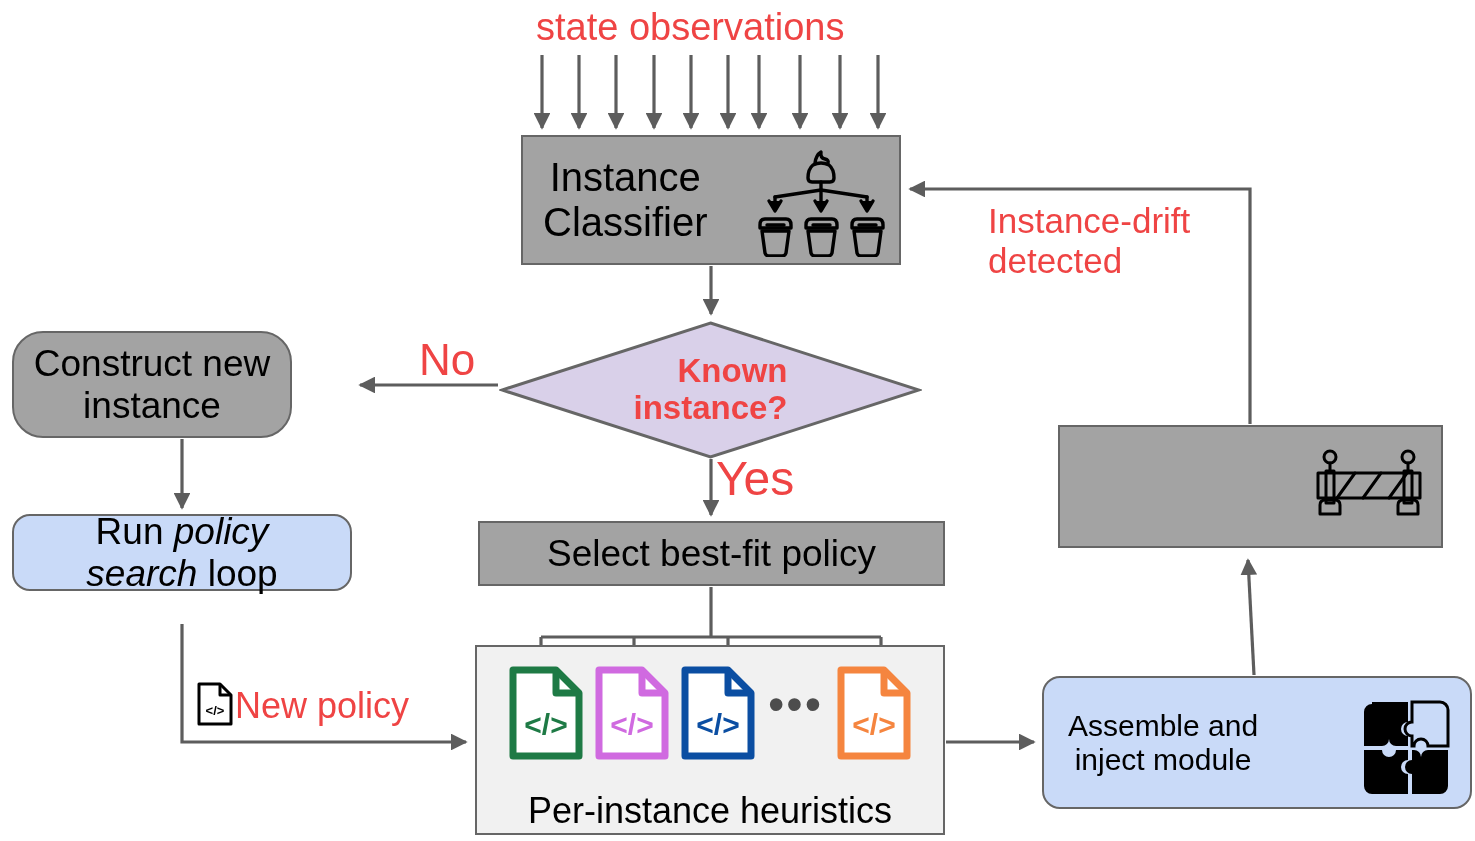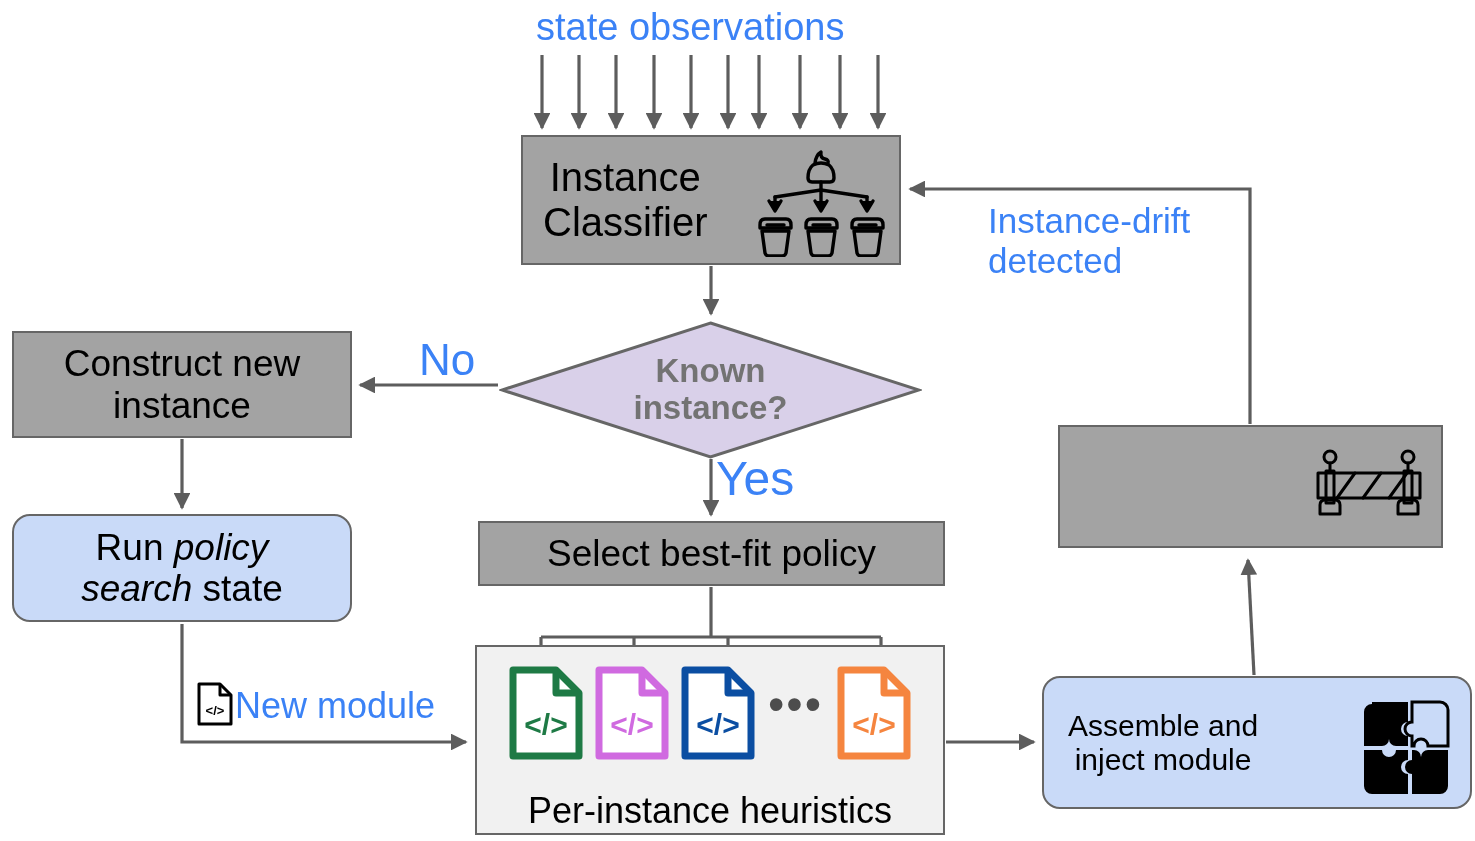--- a/index.html
+++ b/index.html
@@ -41,25 +41,26 @@
   .grey   { background: #f1f1f1; }
 
   
   #node-instance-classifier {
     left: 521px; top: 135px; width: 380px; height: 130px;
     font-size: 40px;
     justify-content: flex-start;
     padding-left: 20px;
   }
   #node-construct-new-instance {
-    left: 12px; top: 331px; width: 340px; height: 107px;
+    left: 12px; top: 331px; width: 280px; height: 107px;
     font-size: 37px;
+    border-radius: 31px;
   }
   #node-run-policy-search {
-    left: 12px; top: 514px; width: 340px; height: 108px;
+    left: 12px; top: 514px; width: 340px; height: 77px;
     font-size: 37px;
   }
   #node-select-best-fit {
     left: 478px; top: 521px; width: 467px; height: 65px;
     font-size: 37px;
   }
   #node-per-instance-heuristics {
     left: 475px; top: 645px; width: 470px; height: 190px;
     font-size: 36px;
     flex-direction: column;
@@ -77,32 +78,33 @@
     font-size: 30px;
     justify-content: flex-start;
     padding-left: 24px;
   }
   #node-known-instance {
     left: 499px; top: 320px; width: 423px; height: 140px;
     border: none;
     background: transparent;
     font-size: 33px;
     font-weight: bold;
-    color: #737373;
+    color: #ef4444;
+    text-align: right;
   }
   #node-known-instance .diamond-bg {
     position: absolute;
     left: 0; top: 0; width: 100%; height: 100%;
   }
   #node-known-instance .txt { position: relative; z-index: 2; }
 
   
   .label {
     position: absolute;
-    color: #3b82f6;
+    color: #ef4444;
     white-space: pre-line;
   }
   #label-state-observations {
     left: 536px; top: 6px; font-size: 38px;
   }
   #label-no { left: 419px; top: 335px; font-size: 44px; }
   #label-yes { left: 716px; top: 451px; font-size: 48px; }
   #label-instance-drift {
     left: 988px; top: 201px; font-size: 35px;
     width: 252px; text-align: left; line-height: 1.15;
@@ -199,21 +201,21 @@
 
   <div class="label" id="label-state-observations">state observations</div>
 
   <div class="label" id="label-no">No</div>
 
   <div class="label" id="label-yes">Yes</div>
 
   <div class="label" id="label-instance-drift">Instance-drift
 detected</div>
 
-  <div class="label" id="label-new-policy">New module</div>
+  <div class="label" id="label-new-policy">New policy</div>
 
   <svg id="icon-new-policy-doc" width="38" height="46" viewBox="0 0 38 46" xmlns="http://www.w3.org/2000/svg">
     <path d="M3 3 L24 3 L35 14 L35 43 L3 43 Z" fill="#ffffff" stroke="#000000" stroke-width="3" stroke-linejoin="round"></path>
     <path d="M24 3 L24 14 L35 14" fill="none" stroke="#000000" stroke-width="3" stroke-linejoin="round"></path>
     <text x="19" y="34" font-family="'Liberation Sans', sans-serif" font-size="13" font-weight="bold" text-anchor="middle" fill="#000000">&lt;/&gt;</text>
   </svg>
 
   <div class="node purple" id="node-instance-classifier">
     <span class="txt">Instance
 Classifier</span>
@@ -260,21 +262,21 @@
 instance?</span>
   </div>
 
   <div class="node purple" id="node-construct-new-instance">
     <span class="txt">Construct new
 instance</span>
   </div>
 
   <div class="node blue" id="node-run-policy-search">
     <span class="txt"><span>Run </span><i>policy
-search</i><span> state</span></span>
+search</i><span> loop</span></span>
   </div>
 
   <div class="node purple" id="node-select-best-fit">
     <span class="txt">Select best-fit policy</span>
   </div>
 
   <div class="node grey" id="node-per-instance-heuristics">
     <div class="doc-row">
 
       <svg width="76" height="96" viewBox="0 0 76 96" xmlns="http://www.w3.org/2000/svg">

